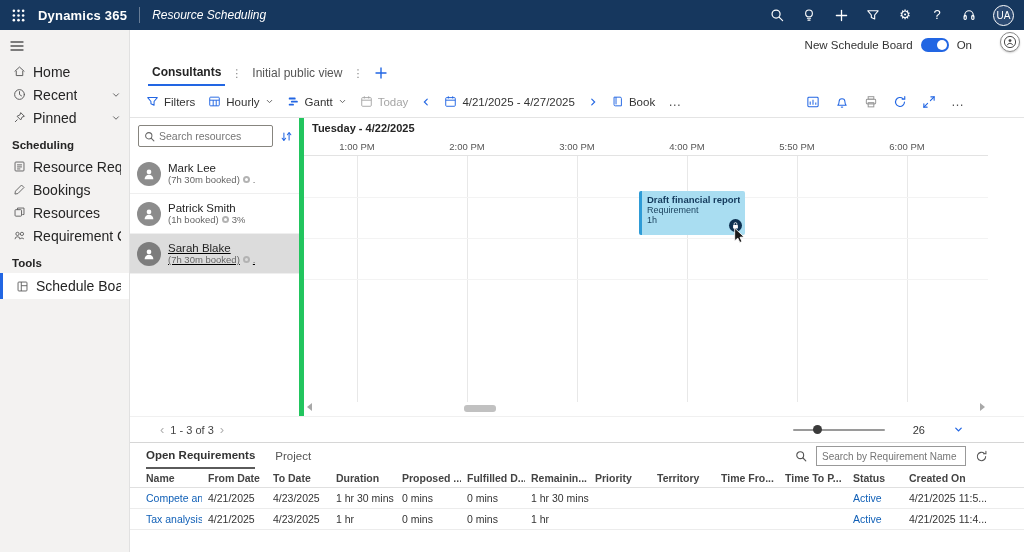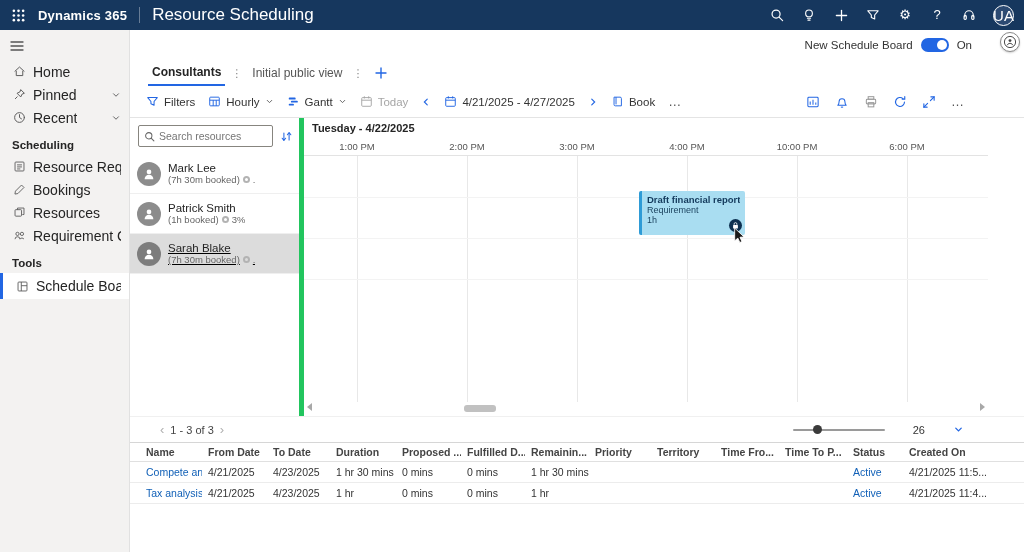--- a/index.html
+++ b/index.html
@@ -5,24 +5,24 @@
   * { margin:0; padding:0; box-sizing:border-box; font-family:"Liberation Sans", sans-serif; }
   html,body { background:#555; }
   .screen { width:1024px; height:552px; position:relative; background:#fff; overflow:hidden; }
 
   
   .topbar { height:30px; background:#16375e; display:flex; align-items:center; color:#fff; padding:0 10px; gap:12px; }
   .tb-ic { display:flex; align-items:center; justify-content:center; width:16px; height:16px; color:#fff; cursor:pointer; }
   .tb-glyph { font-size:13px; line-height:16px; text-align:center; }
   .tb-title { font-size:13px; font-weight:700; letter-spacing:.2px; cursor:pointer; }
   .tb-divider { width:1px; height:16px; background:rgba(255,255,255,.35); }
-  .tb-module { font-size:17px; cursor:pointer; }
+  .tb-module { font-size:12px; cursor:pointer;font-style:italic; }
   .tb-right { margin-left:auto; display:flex; align-items:center; gap:16px; }
   .tb-avatar { width:21px; height:21px; border-radius:50%; border:1px solid #fff; background:#2c4a72; color:#fff;
-               font-size:15px; display:flex; align-items:center; justify-content:center; cursor:pointer; }
+               font-size:10px; display:flex; align-items:center; justify-content:center; cursor:pointer; }
 
   
   .body { display:flex; height:522px; }
 
   
   .sidebar { width:130px; background:#f3f2f1; border-right:1px solid #e1e1e1; flex:none; padding-top:6px; color:#242424; }
   .side-burger { padding:4px 10px 8px; color:#555; cursor:pointer; width:34px; }
   .side-item { display:flex; align-items:center; gap:7px; height:23px; padding:0 8px 0 12px; font-size:14px; cursor:pointer; }
   .side-item .chev { margin-left:auto; color:#666; display:flex; }
   .s-ic { width:14px; height:14px; color:#5a5a5a; display:flex; align-items:center; justify-content:center; flex:none; }
@@ -197,41 +197,41 @@
           <svg width="13" height="13" viewBox="0 0 16 16" fill="none" stroke="currentColor" stroke-width="1.2" stroke-linejoin="round">
             <path d="M2 8l6-5.5L14 8"></path>
               <path d="M4 7.2V13h8V7.2"></path>
           </svg>
         </span>
         <span class="side-label">Home</span>
       </div>
 
       <div class="side-item">
         <span class="s-ic">
-          <svg width="13" height="13" viewBox="0 0 16 16" fill="none" stroke="currentColor" stroke-width="1.2" stroke-linejoin="round">
-            <path d="M9.5 2l4.5 4.5-2.8 1-1.7 3.5-4.5-4.5 3.5-1.7z"></path>
-              <line x1="5.5" y1="10.5" x2="2.5" y2="13.5"></line>
-          </svg>
-        </span>
-        <span class="side-label">Pinned</span>
+          <svg width="13" height="13" viewBox="0 0 16 16" fill="none" stroke="currentColor" stroke-width="1.2" stroke-linecap="round">
+            <circle cx="8" cy="8" r="6"></circle>
+              <path d="M8 4.5V8l2.5 1.7"></path>
+          </svg>
+        </span>
+        <span class="side-label">Recent</span>
         <span class="chev">
           <svg width="10" height="10" viewBox="0 0 12 12" fill="none" stroke="currentColor" stroke-width="1.2" stroke-linecap="round">
               <polyline points="3,4.5 6,7.5 9,4.5"></polyline>
             </svg>
         </span>
       </div>
 
       <div class="side-item">
         <span class="s-ic">
-          <svg width="13" height="13" viewBox="0 0 16 16" fill="none" stroke="currentColor" stroke-width="1.2" stroke-linecap="round">
-            <circle cx="8" cy="8" r="6"></circle>
-              <path d="M8 4.5V8l2.5 1.7"></path>
-          </svg>
-        </span>
-        <span class="side-label">Recent</span>
+          <svg width="13" height="13" viewBox="0 0 16 16" fill="none" stroke="currentColor" stroke-width="1.2" stroke-linejoin="round">
+            <path d="M9.5 2l4.5 4.5-2.8 1-1.7 3.5-4.5-4.5 3.5-1.7z"></path>
+              <line x1="5.5" y1="10.5" x2="2.5" y2="13.5"></line>
+          </svg>
+        </span>
+        <span class="side-label">Pinned</span>
         <span class="chev">
           <svg width="10" height="10" viewBox="0 0 12 12" fill="none" stroke="currentColor" stroke-width="1.2" stroke-linecap="round">
               <polyline points="3,4.5 6,7.5 9,4.5"></polyline>
             </svg>
         </span>
       </div>
 
       <div class="side-section">Scheduling</div>
 
       <div class="side-item">
@@ -522,21 +522,21 @@
           </div>
         </div>
 
         <div class="grid">
           <div class="grid-head">
             <span class="day-label">Tuesday - 4/22/2025</span>
             <span class="tlabel" style="left:31px">1:00 PM</span>
             <span class="tlabel" style="left:141px">2:00 PM</span>
             <span class="tlabel" style="left:251px">3:00 PM</span>
             <span class="tlabel" style="left:361px">4:00 PM</span>
-            <span class="tlabel" style="left:471px">10:00 PM</span>
+            <span class="tlabel" style="left:471px">5:50 PM</span>
             <span class="tlabel" style="left:581px">6:00 PM</span>
           </div>
 
           <div class="vline" style="left:53px"></div>
           <div class="vline" style="left:163px"></div>
           <div class="vline" style="left:273px"></div>
           <div class="vline" style="left:383px"></div>
           <div class="vline" style="left:493px"></div>
           <div class="vline" style="left:603px"></div>
 
@@ -579,20 +579,43 @@
           <span class="zoom-val">26</span>
           <span class="zoom-dd">
             <svg width="11" height="11" viewBox="0 0 12 12" fill="none" stroke="currentColor" stroke-width="1.4" stroke-linecap="round">
                 <polyline points="3,4.5 6,7.5 9,4.5"></polyline>
               </svg>
           </span>
         </div>
       </div>
 
       <div class="bottom">
+        <div class="bp-tabs">
+          <div class="bp-tab active">
+            <span>Open Requirements</span>
+          </div>
+          <div class="bp-tab">
+            <span>Project</span>
+          </div>
+          <div class="bp-search">
+            <span>
+              <svg width="12" height="12" viewBox="0 0 15 15" fill="none" stroke="currentColor" stroke-width="1.4" stroke-linecap="round">
+                  <circle cx="6.5" cy="6.5" r="4.3"></circle>
+                  <line x1="10" y1="10" x2="13.5" y2="13.5"></line>
+                </svg>
+            </span>
+            <input class="bp-input" type="text" placeholder="Search by Requirement Name" style="">
+            <span style="color:#555;display:flex;">
+              <svg width="13" height="13" viewBox="0 0 15 15" fill="none" stroke="currentColor" stroke-width="1.2" stroke-linecap="round">
+                  <path d="M12.3 7.5a4.8 4.8 0 1 1-1.6-3.6"></path>
+                  <polyline points="12.6,1.6 12.6,4.4 9.8,4.4"></polyline>
+                </svg>
+            </span>
+          </div>
+        </div>
 
         <table>
           <colgroup>
             <col style="width:72px">
               <col style="width:65px">
               <col style="width:63px">
               <col style="width:66px">
             <col style="width:65px">
               <col style="width:64px">
               <col style="width:64px">

